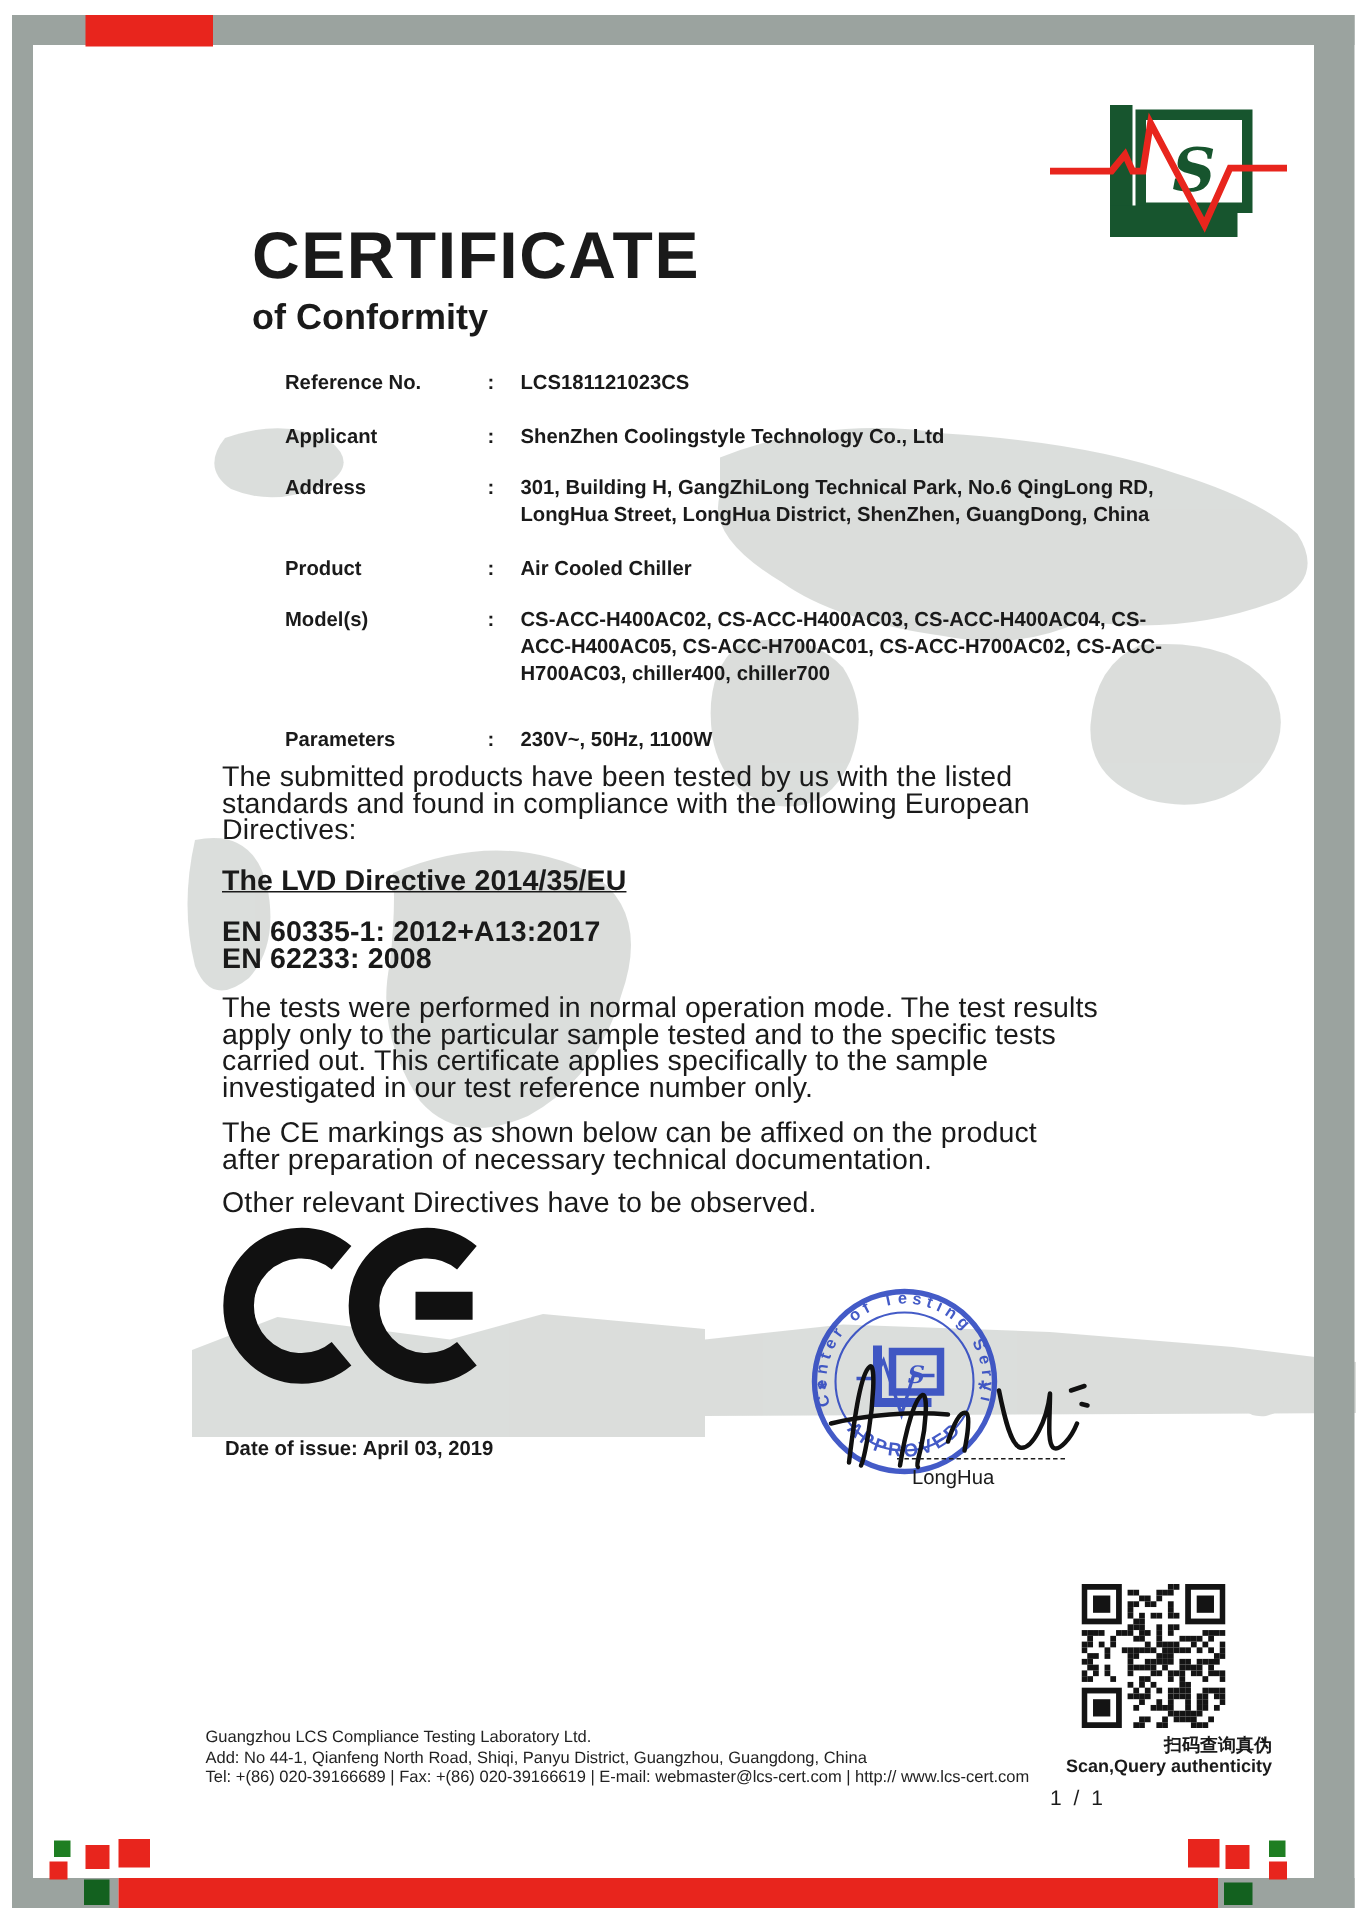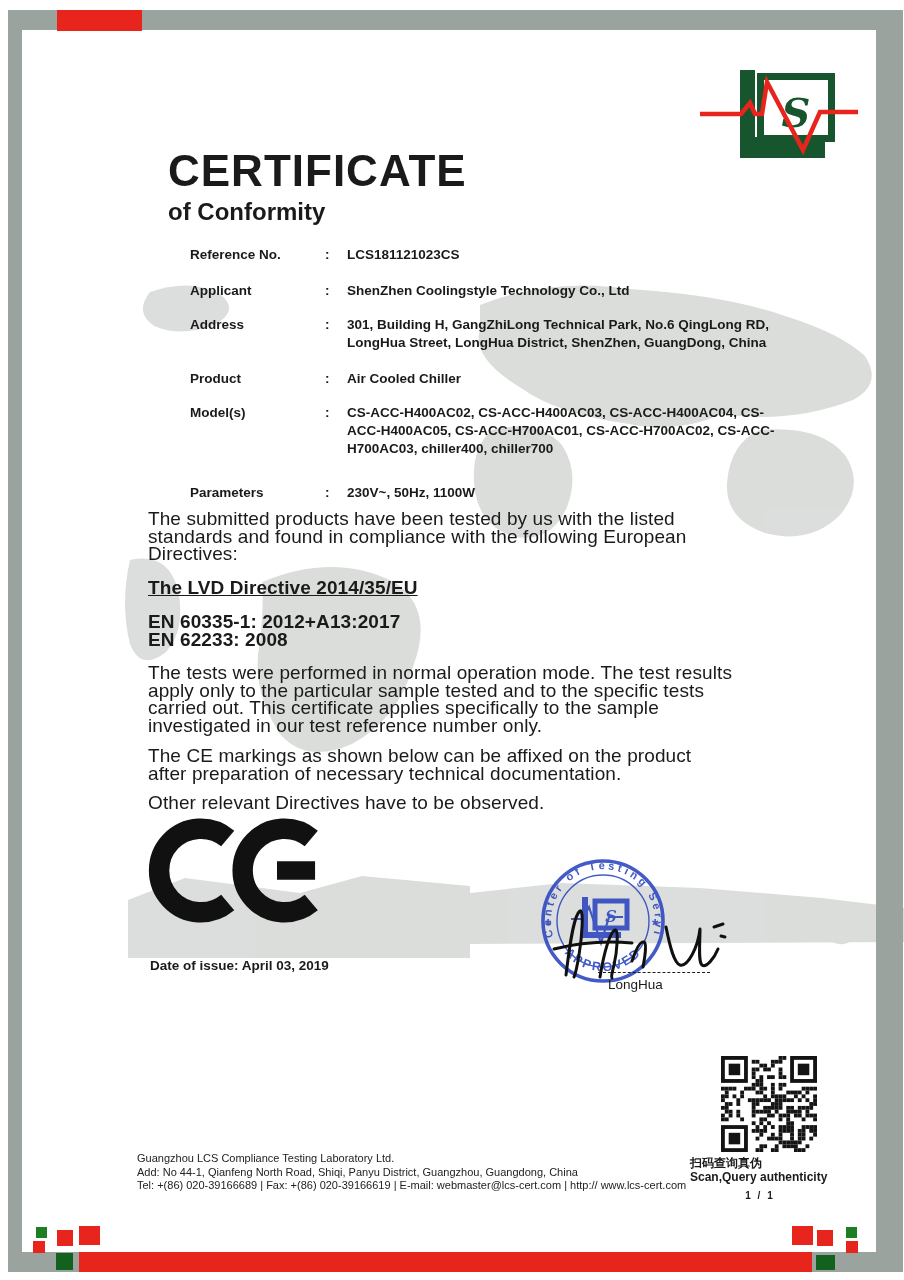--- a/index.html
+++ b/index.html
@@ -27,23 +27,23 @@
   .fcolon{width:22px;flex:none;}
   .fvalue{width:472px;}
   .mb18{margin-bottom:18px;}.mb16{margin-bottom:16px;}.mb26{margin-bottom:26px;}
   .bodytext{position:absolute;left:148px;top:510px;width:585px;font-size:19px;line-height:17.5px;letter-spacing:.1px;}
   .b{font-weight:700;}
   .sig-svg path{fill:none;stroke:#101010;stroke-width:3;stroke-linecap:round;stroke-linejoin:round;}
   .stamp-text{fill:#2b45c0;font-family:"Liberation Sans",sans-serif;}
   .dashes{position:absolute;left:598px;top:972px;width:112px;border-top:1.6px dashed #1c1c1c;z-index:6;}
   .manager{position:absolute;left:608px;top:977px;font-size:13.5px;z-index:6;}
   .footer{position:absolute;left:137px;top:1152px;width:590px;font-size:11px;line-height:13.5px;color:#222;}
-  .qrblock{position:absolute;left:690px;top:1056px;width:158px;text-align:left;}
+  .qrblock{position:absolute;left:690px;top:1056px;width:158px;text-align:right;}
   .qrcap{font-size:12px;font-weight:700;line-height:14px;}
-  .pagenum{position:absolute;left:700px;top:1190px;width:120px;text-align:center;font-size:10px;font-weight:700;letter-spacing:2px;}
+  .pagenum{position:absolute;left:700px;top:1190px;width:120px;text-align:left;font-size:14px;font-weight:400;letter-spacing:2px;}
 </style>
 </head>
 <body>
 
 <svg id="map" width="904" height="1280" viewBox="0 0 904 1280">
   <g fill="#aab0ab" opacity="0.42">
     <path d="M480 305 q70 -28 150 -16 q95 6 155 27 q55 17 80 40 q18 28 -12 44 q-62 24 -132 14 q-42 20 -92 10 q-72 -10 -108 -36 q-50 -30 -41 -58 z"></path>
     <path d="M760 430 q60 -5 85 25 q20 30 -5 60 q-30 30 -75 18 q-40 -14 -38 -50 q3 -40 33 -53 z"></path>
     <path d="M492 430 q45 -12 70 15 q18 28 5 62 q-15 35 -50 30 q-35 -8 -42 -45 q-6 -42 17 -62 z"></path>
     <path d="M262 582 q72 -30 132 0 q40 26 20 82 q-16 55 -62 80 q-46 20 -72 -10 q-30 -46 -20 -92 q4 -38 2 -60 z"></path>

